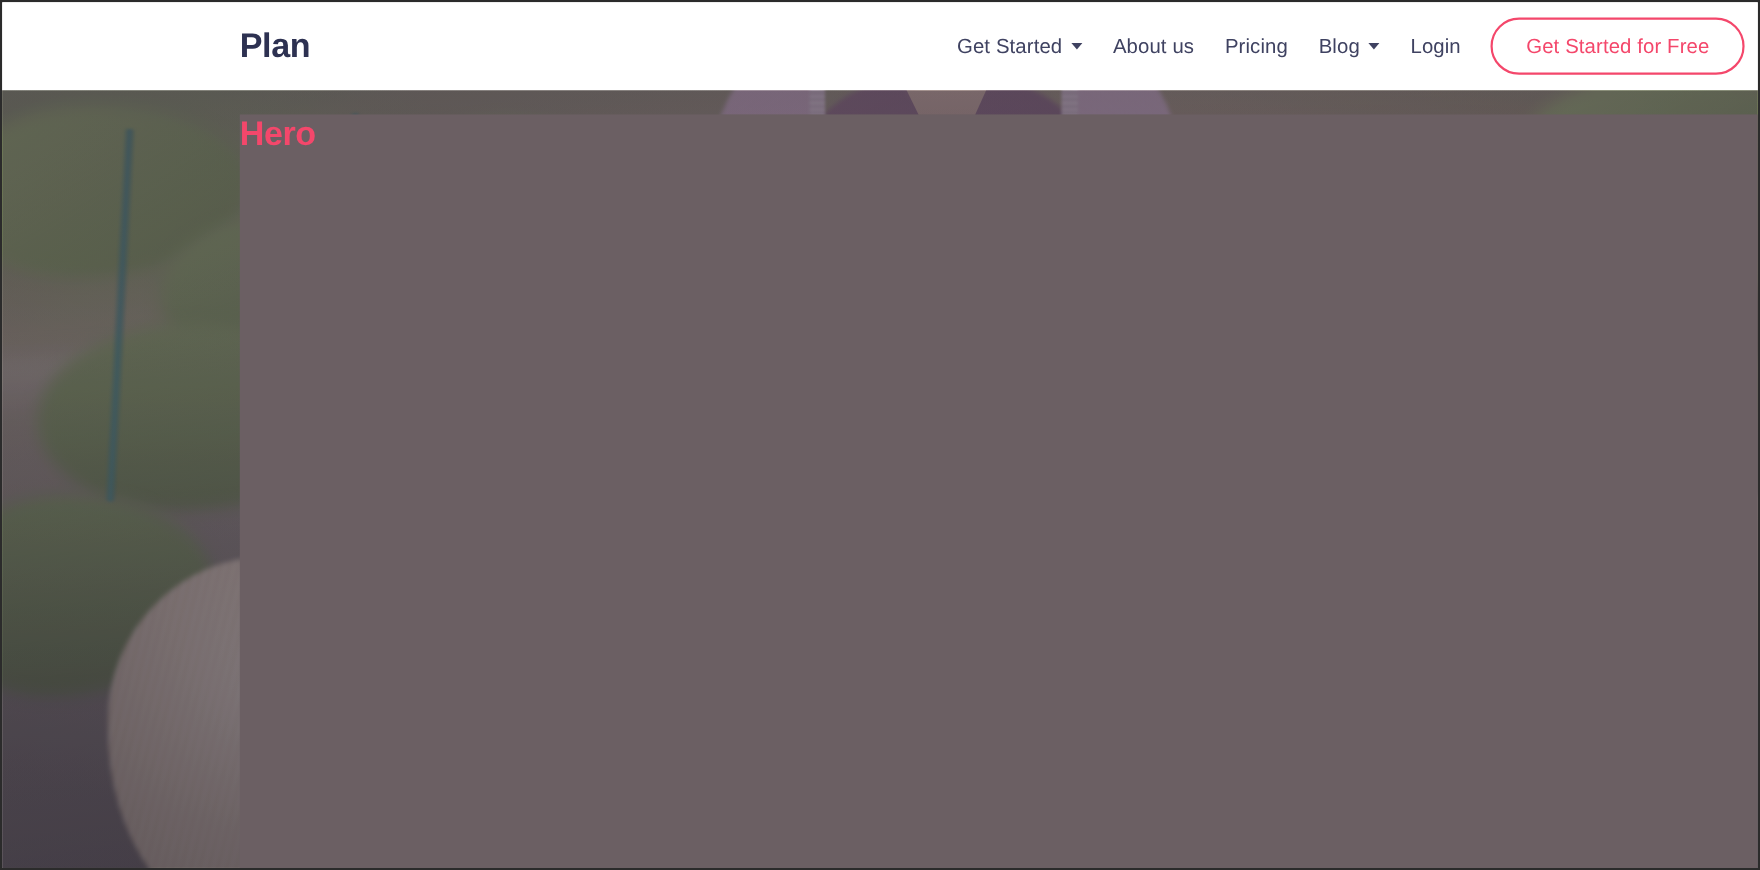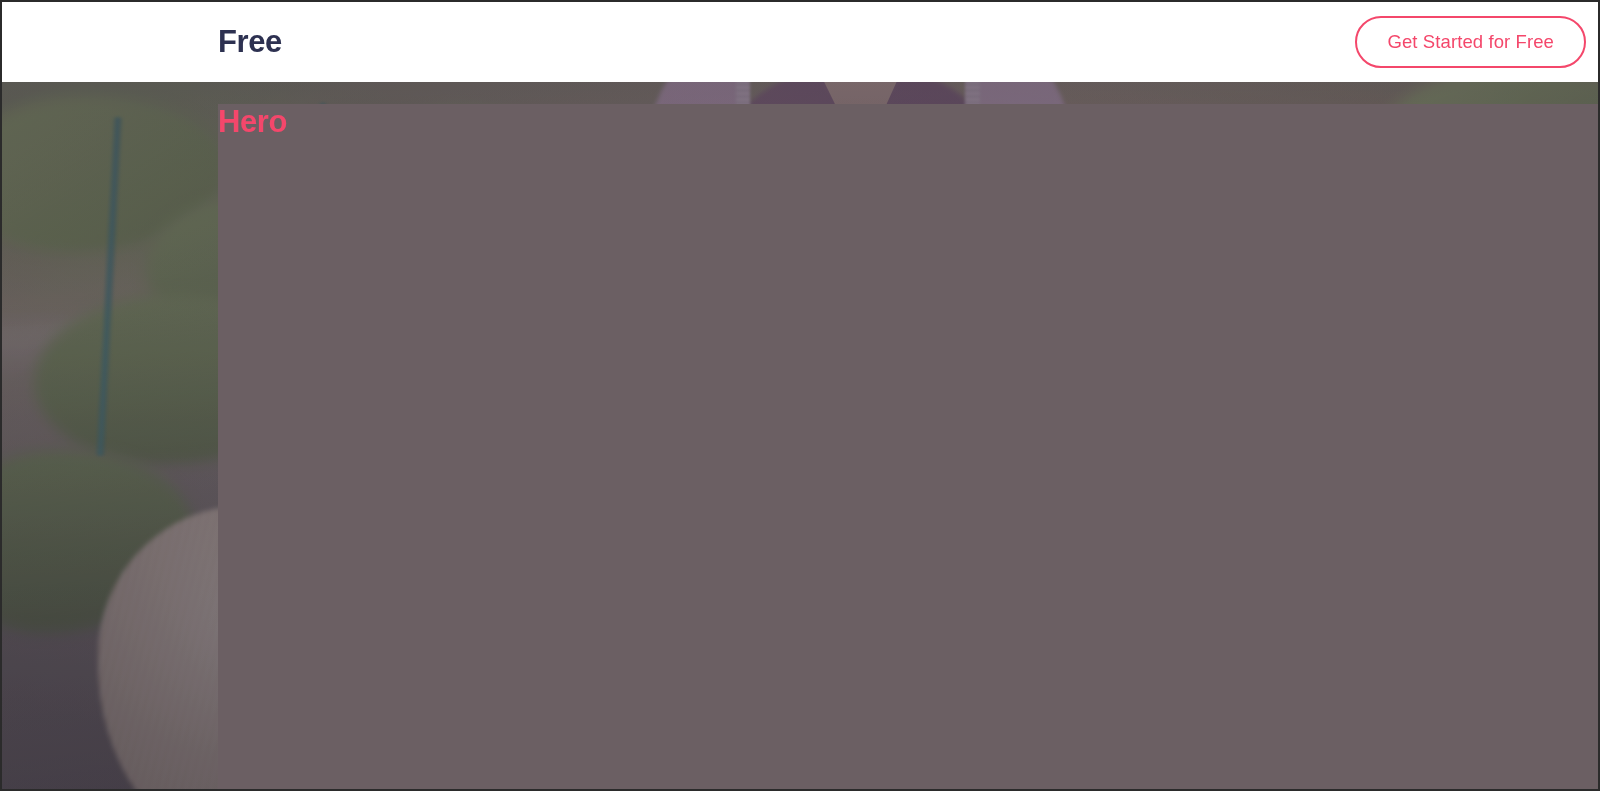--- a/index.html
+++ b/index.html
@@ -593,23 +593,48 @@
   }
 </style>
 </head>
 <body>
 
 <div class="page">
 
   <header class="header">
 
     <div class="logo">
-      <span class="plan">Free</span><span class="hero">Hero</span>
+      <span class="plan">Plan</span><span class="hero">Hero</span>
     </div>
 
+    <nav class="nav">
+
+      <div class="nav-item">
+        <span>Get Started</span>
+        <span class="caret"></span>
+      </div>
+
+      <div class="nav-item">
+        <span>About us</span>
+      </div>
+
+      <div class="nav-item">
+        <span>Pricing</span>
+      </div>
+
+      <div class="nav-item">
+        <span>Blog</span>
+        <span class="caret"></span>
+      </div>
+
+      <div class="nav-item">
+        <span>Login</span>
+      </div>
+
+    </nav>
 
     <button class="nav-cta">Get Started for Free</button>
   </header>
 
   <section class="hero">
 
     <div class="photo">
       <div class="bg-garden"></div>
       <div class="bed-top"></div>
       <div class="bed-rail"></div>

